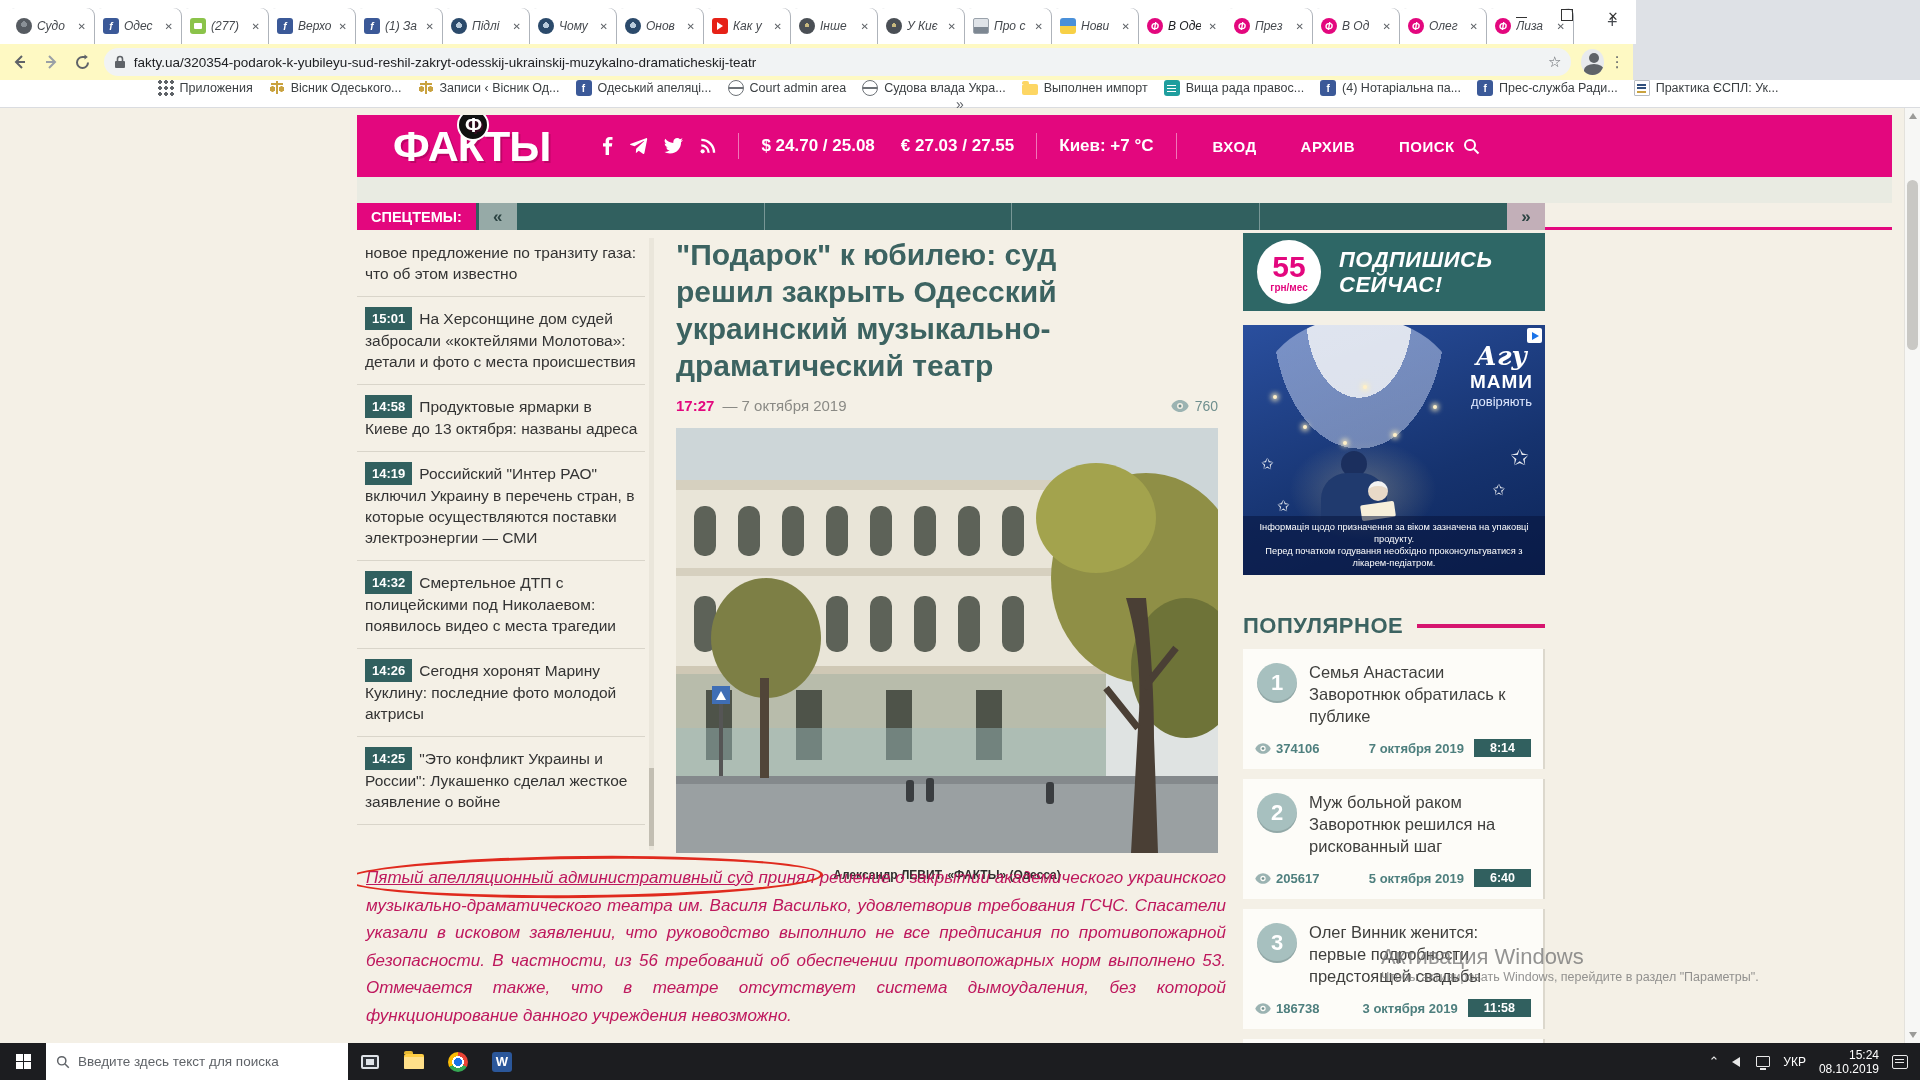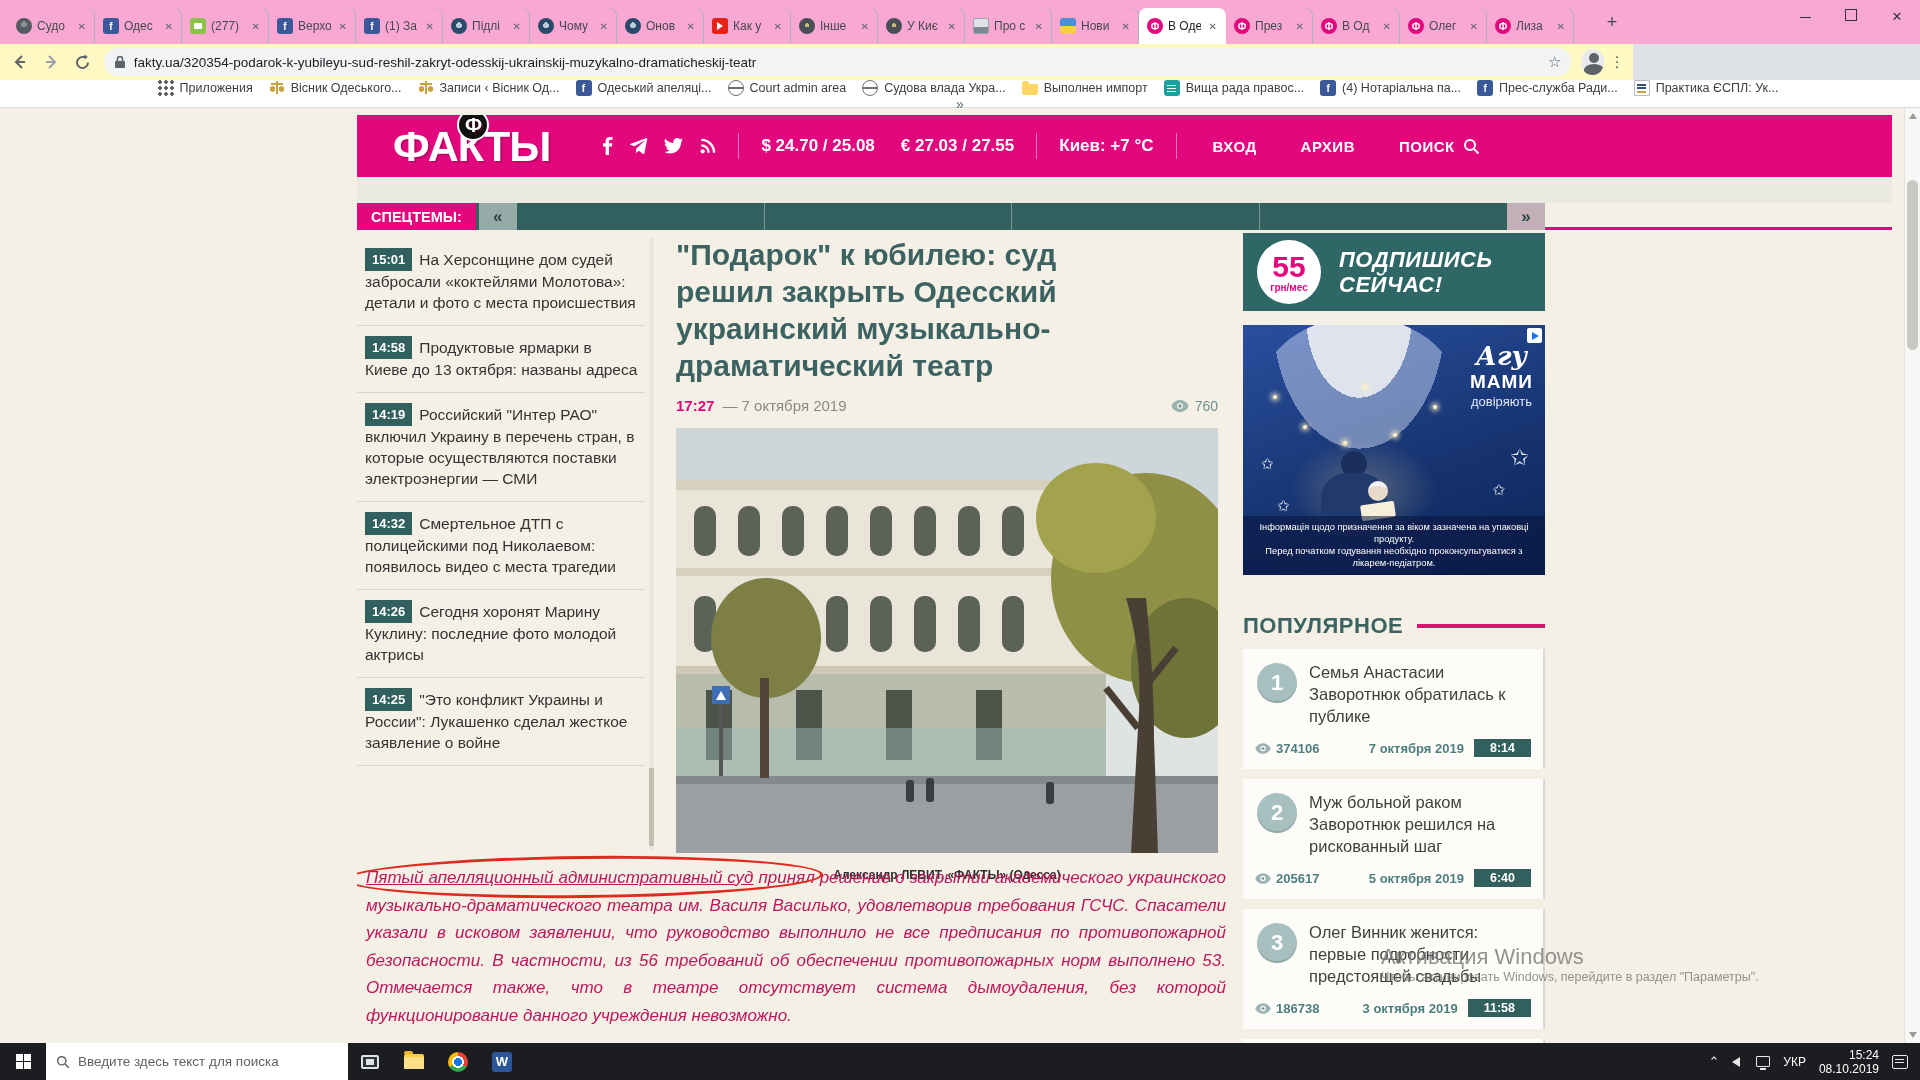--- a/index.html
+++ b/index.html
@@ -1,19 +1,19 @@
 <!DOCTYPE html>
 <html><head>
 <meta charset="utf-8">
 <style>
   *{margin:0;padding:0;box-sizing:border-box;font-family:"Liberation Sans","DejaVu Sans",sans-serif;}
   html,body{width:1920px;height:1080px;overflow:hidden;background:#DEE1E6;}
 
   
-  #tabstrip{position:absolute;top:0;left:0;width:1920px;height:44px;background:#f9a8d4;}
+  #tabstrip{position:absolute;top:0;left:0;width:1636px;height:44px;background:#ffffff;font-style:italic;}
   #tabs{position:absolute;left:8px;top:8px;display:flex;height:36px;}
   .tab{position:relative;width:87px;height:36px;display:flex;align-items:center;gap:5px;padding:0 6px 0 8px;
        border-radius:8px 8px 0 0;color:#45494e;font-size:12px;cursor:pointer;}
   .tab:not(.active){box-shadow:inset -1px 0 0 #aeb3ba;}
   .tab.active{background:#fff;color:#202124;z-index:2;}
   .tab-title{flex:1;white-space:nowrap;overflow:hidden;font-size:12px;}
   .tab-close{font-size:10px;color:#5f6368;padding:1px 3px;border-radius:50%;}
   .fav{width:16px;height:16px;flex:0 0 16px;display:flex;align-items:center;justify-content:center;
        font-size:10px;font-weight:bold;color:#fff;border-radius:50%;}
   .tab[data-icon="globe"] .fav{background:radial-gradient(circle at 50% 40%,#8a9096 0 3px,#565b61 3px 8px);}
@@ -456,20 +456,23 @@
             <span class="sp-item"></span>
             <span class="sp-item"></span>
             <span class="sp-item"></span>
           </span>
         <span class="sp-arrow next">»</span>
       </div>
     </div>
 
     <div id="news-col">
 
+    <div class="news-item cut">
+          <span>новое предложение по транзиту газа: что об этом известно</span>
+        </div>
         <div class="news-item">
           <span class="news-badge">15:01</span><span>На Херсонщине дом судей забросали «коктейлями Молотова»: детали и фото с места происшествия</span>
         </div>
         <div class="news-item">
           <span class="news-badge">14:58</span><span>Продуктовые ярмарки в Киеве до 13 октября: названы адреса</span>
         </div>
         <div class="news-item">
           <span class="news-badge">14:19</span><span>Российский "Интер РАО" включил Украину в перечень стран, в которые осуществляются поставки электроэнергии — СМИ</span>
         </div>
         <div class="news-item">

